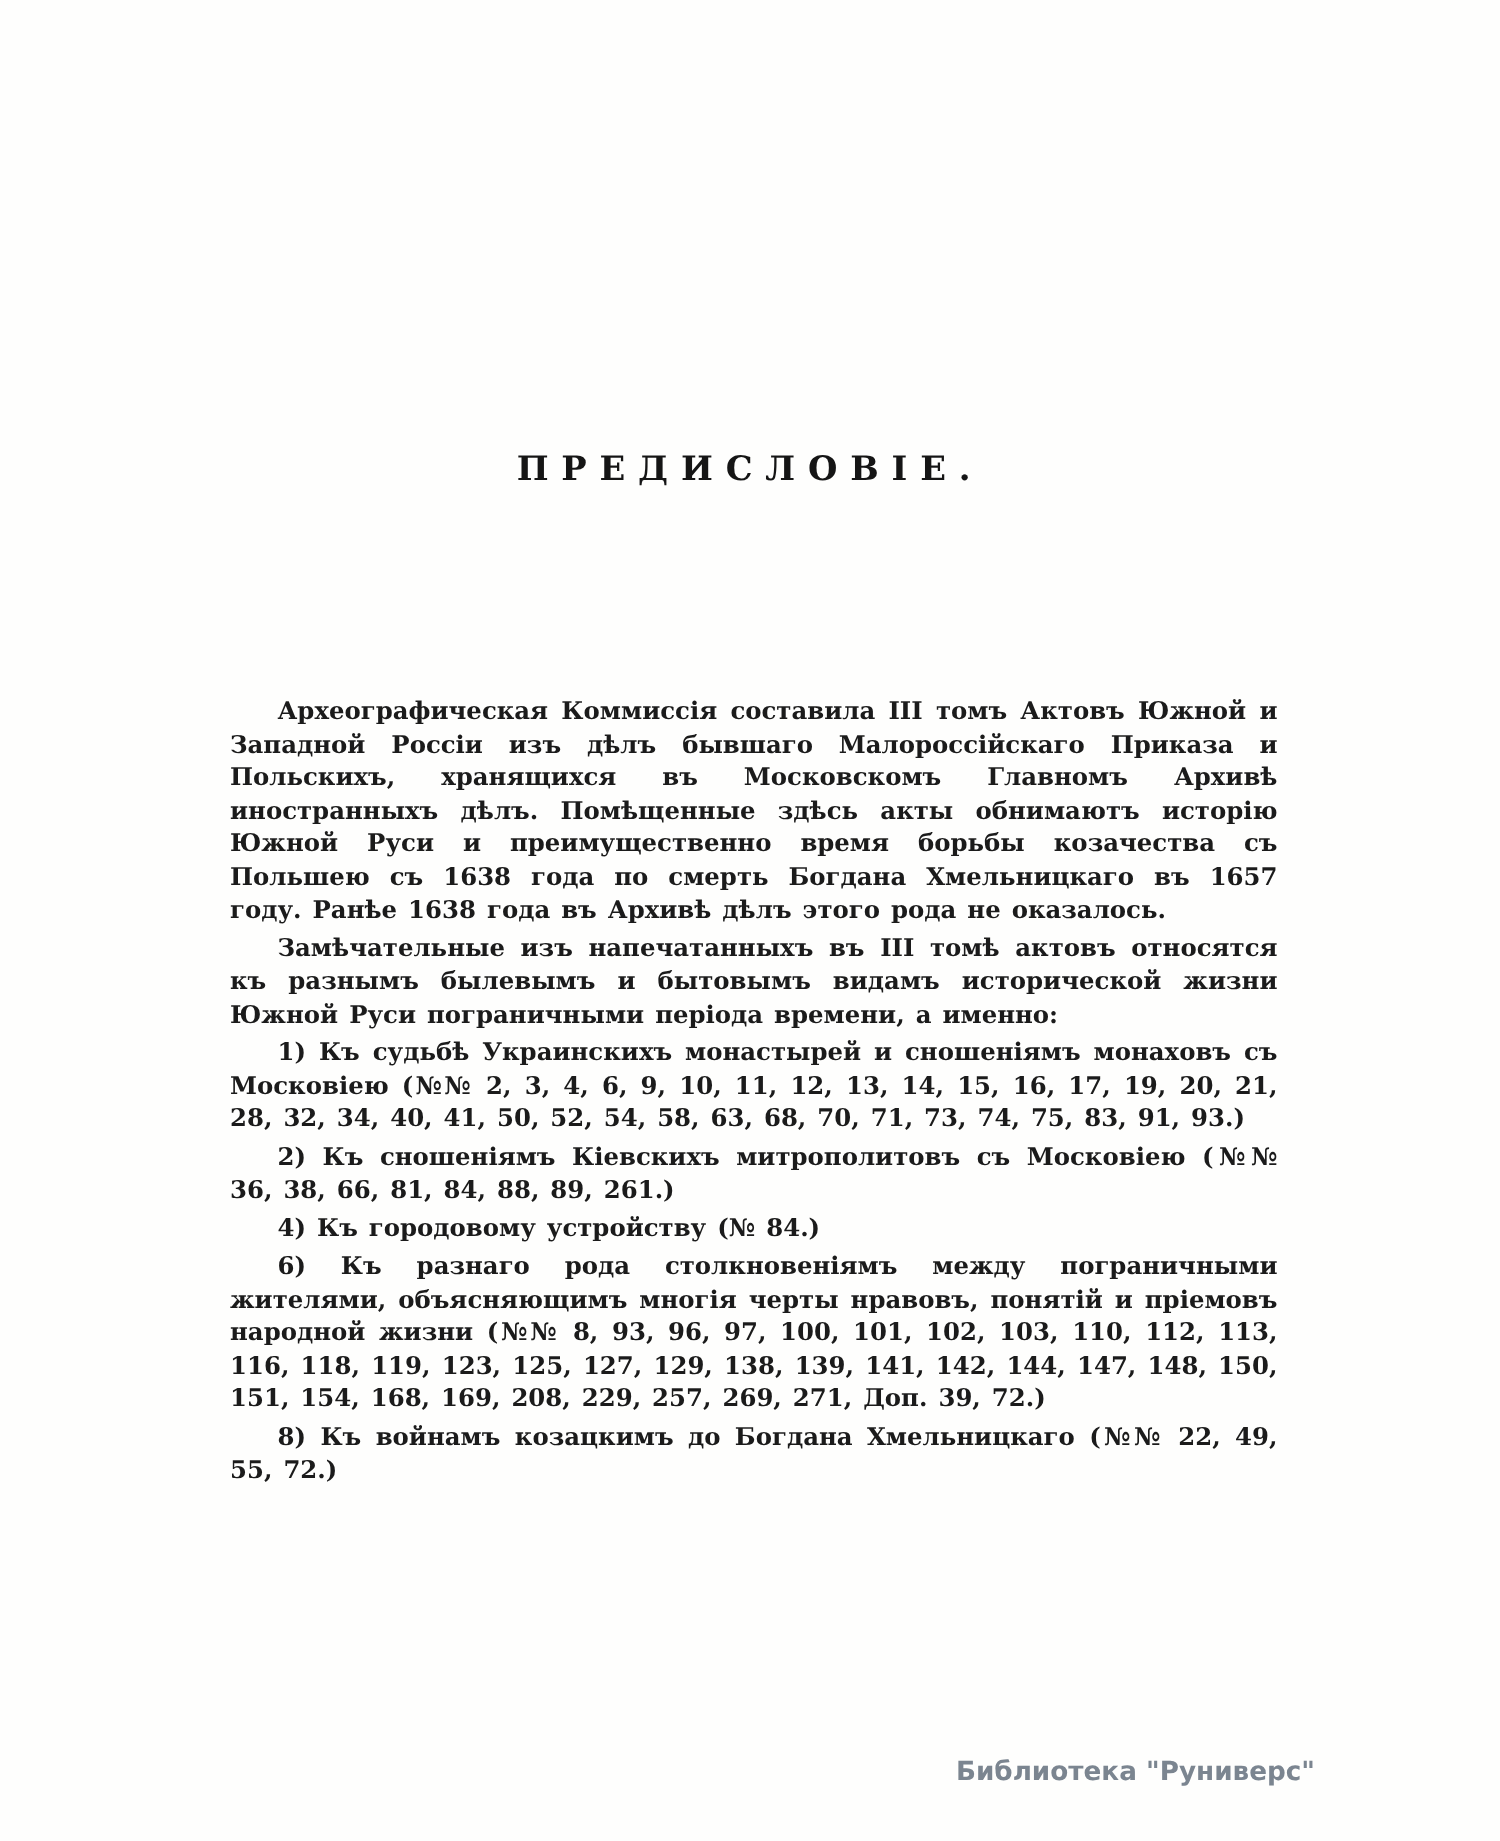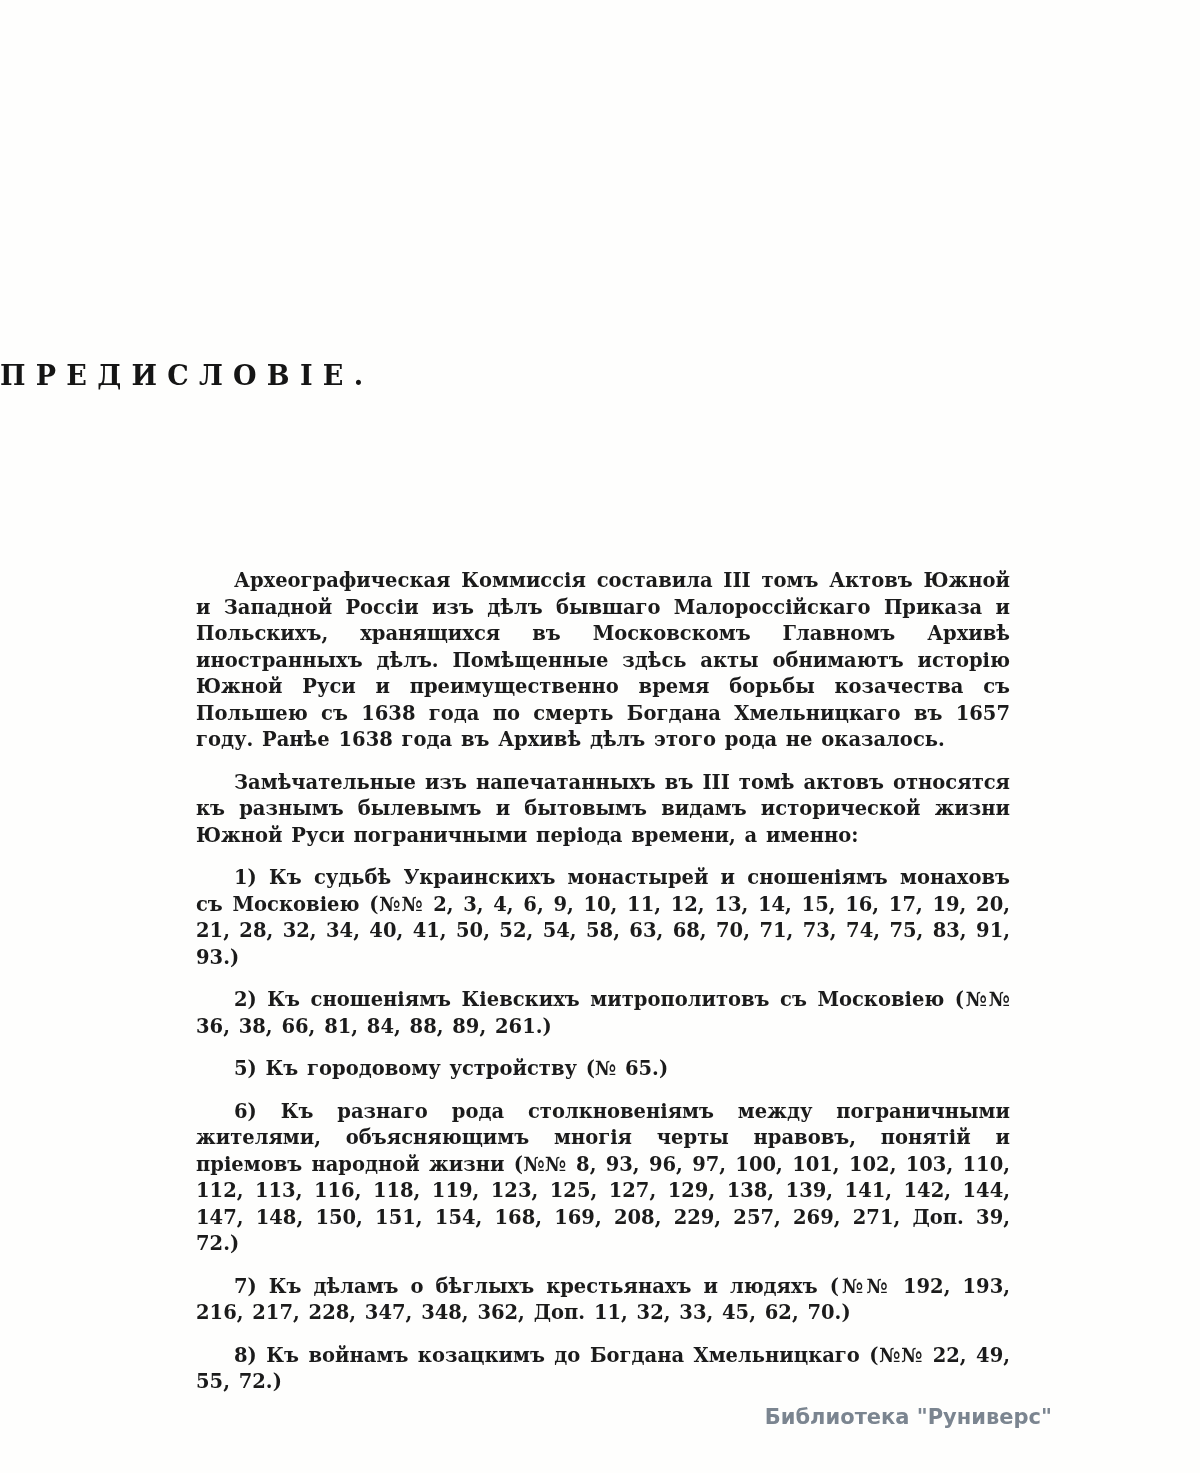--- a/index.html
+++ b/index.html
@@ -14,39 +14,40 @@
     background: #fefefd;
     overflow: hidden;
     font-family: "DejaVu Serif", serif;
     color: #181818;
   }
   .title {
     position: absolute;
     top: 360px;
     left: 0;
     width: 100%;
+    text-align: center;
     font-size: 27px;
     font-weight: bold;
     letter-spacing: 0.38em;
     color: #151515;
   }
   .content {
     position: absolute;
     top: 552px;
     left: 180px;
     width: 846px;
     font-size: 19.5px;
     line-height: 26.5px;
     font-weight: bold;
     text-align: justify;
     color: #1b1b1b;
     word-spacing: 2px;
   }
   .para {
-    margin: 16px;
+    margin: 4px;
     text-indent: 38px;
   }
   .watermark {
     position: absolute;
     right: 148px;
     bottom: 44px;
     font-family: "DejaVu Sans", sans-serif;
     font-weight: bold;
     font-size: 21px;
     color: #7b8590;
@@ -57,21 +58,20 @@
 
 <div class="page">
 
   <div class="title">ПРЕДИСЛОВІЕ.</div>
 
   <div class="content">
     <p class="para">Археографическая Коммиссія составила III томъ Актовъ Южной и Западной Россіи изъ дѣлъ бывшаго Малороссійскаго Приказа и Польскихъ, хранящихся въ Московскомъ Главномъ Архивѣ иностранныхъ дѣлъ. Помѣщенные здѣсь акты обнимаютъ исторію Южной Руси и преимущественно время борьбы козачества съ Польшею съ 1638 года по смерть Богдана Хмельницкаго въ 1657 году. Ранѣе 1638 года въ Архивѣ дѣлъ этого рода не оказалось.</p>
     <p class="para">Замѣчательные изъ напечатанныхъ въ III томѣ актовъ относятся къ разнымъ былевымъ и бытовымъ видамъ исторической жизни Южной Руси пограничными періода времени, а именно:</p>
     <p class="para">1) Къ судьбѣ Украинскихъ монастырей и сношеніямъ монаховъ съ Московіею (№№ 2, 3, 4, 6, 9, 10, 11, 12, 13, 14, 15, 16, 17, 19, 20, 21, 28, 32, 34, 40, 41, 50, 52, 54, 58, 63, 68, 70, 71, 73, 74, 75, 83, 91, 93.)</p>
     <p class="para">2) Къ сношеніямъ Кіевскихъ митрополитовъ съ Московіею (№№ 36, 38, 66, 81, 84, 88, 89, 261.)</p>
-    <p class="para">5) Къ городовому устройству (№ 65.)</p>
+    <p class="para">4) Къ городовому устройству (№ 84.)</p>
     <p class="para">6) Къ разнаго рода столкновеніямъ между пограничными жителями, объясняющимъ многія черты нравовъ, понятій и пріемовъ народной жизни (№№ 8, 93, 96, 97, 100, 101, 102, 103, 110, 112, 113, 116, 118, 119, 123, 125, 127, 129, 138, 139, 141, 142, 144, 147, 148, 150, 151, 154, 168, 169, 208, 229, 257, 269, 271, Доп. 39, 72.)</p>
-    <p class="para">7) Къ дѣламъ о бѣглыхъ крестьянахъ и людяхъ (№№ 192, 193, 216, 217, 228, 347, 348, 362, Доп. 11, 32, 33, 45, 62, 70.)</p>
     <p class="para">8) Къ войнамъ козацкимъ до Богдана Хмельницкаго (№№ 22, 49, 55, 72.)</p>
   </div>
 
   <div class="watermark">Библиотека "Руниверс"</div>
 
 </div>
 
 </body></html>

